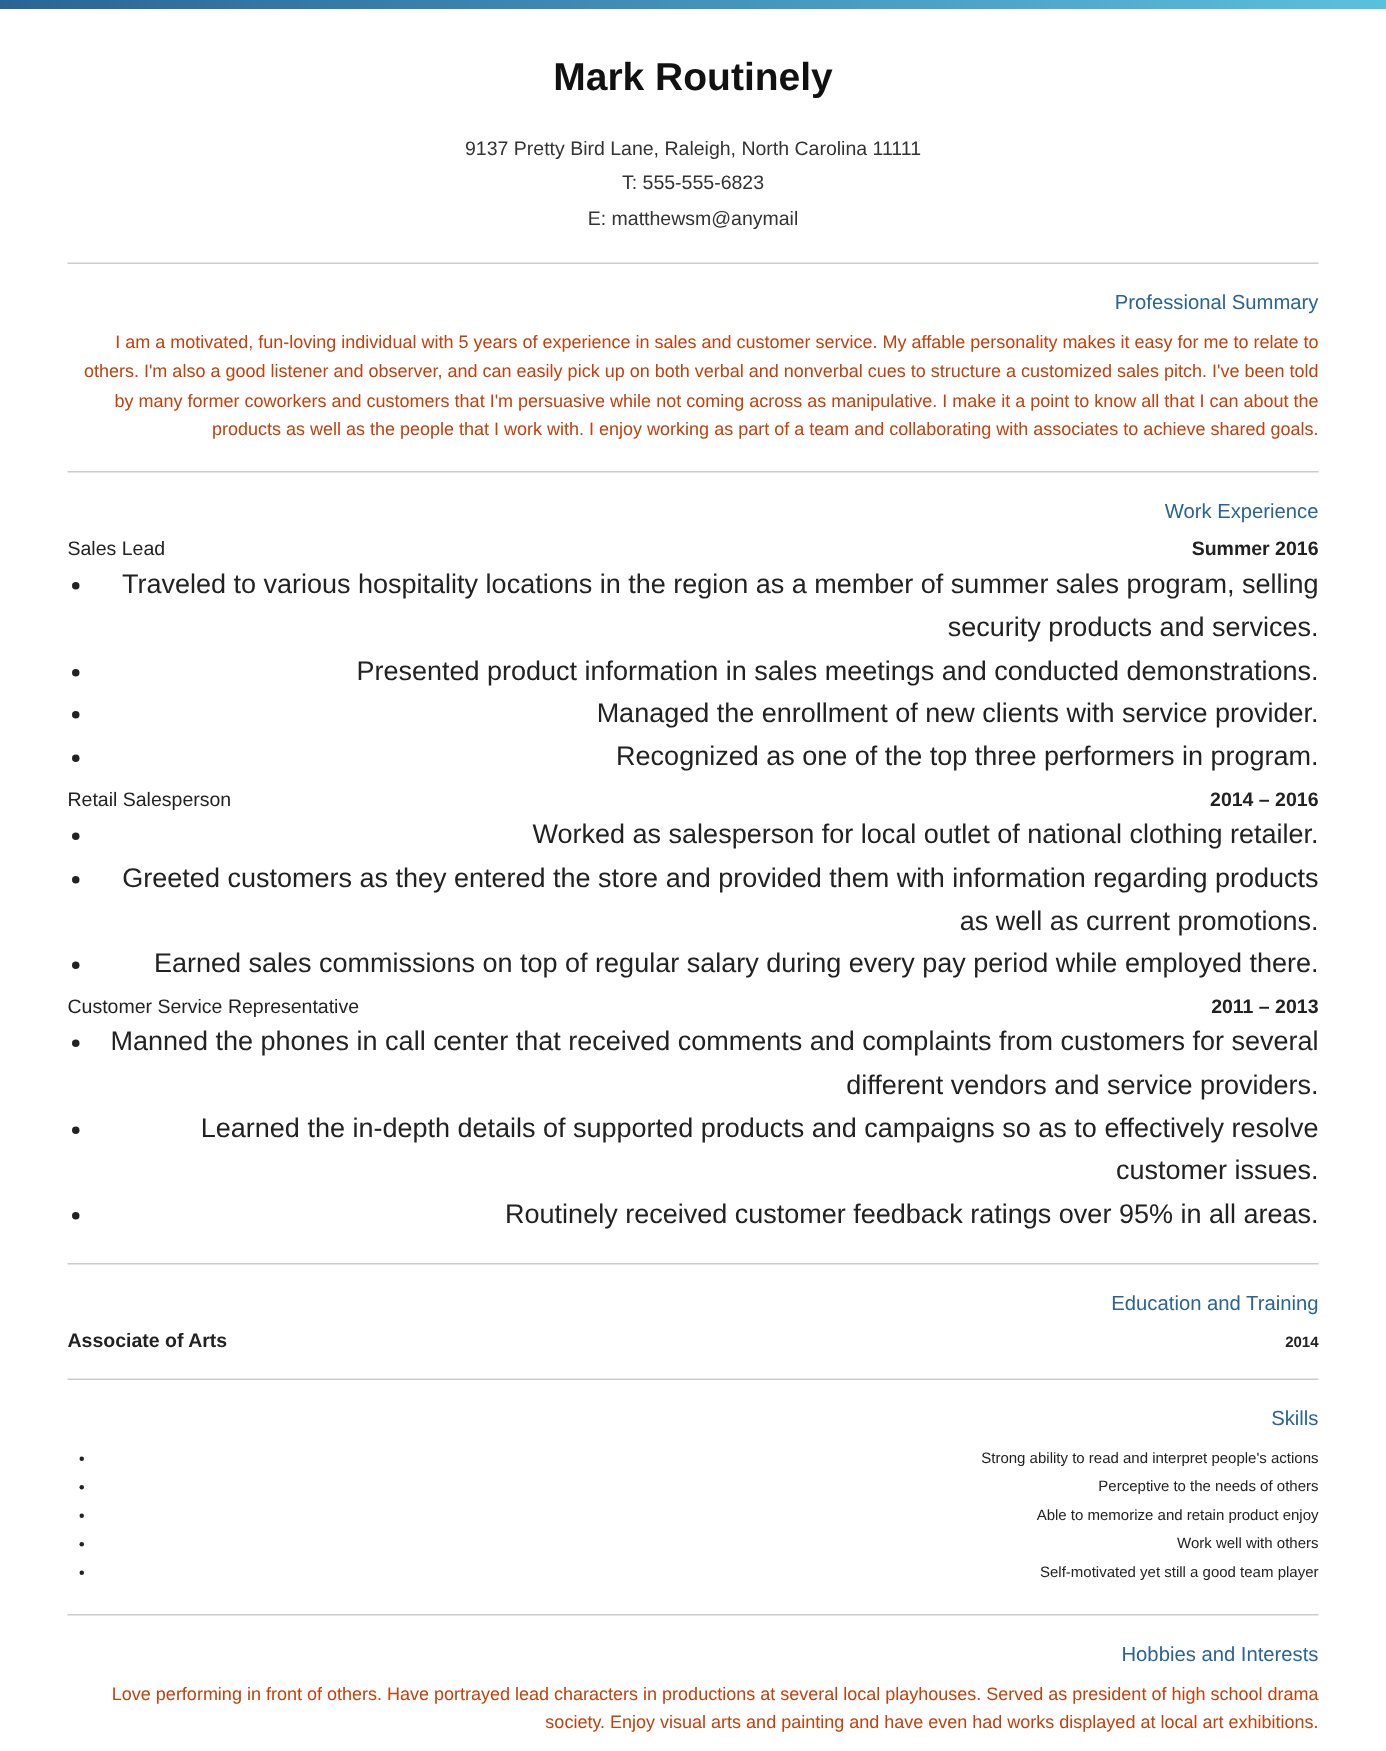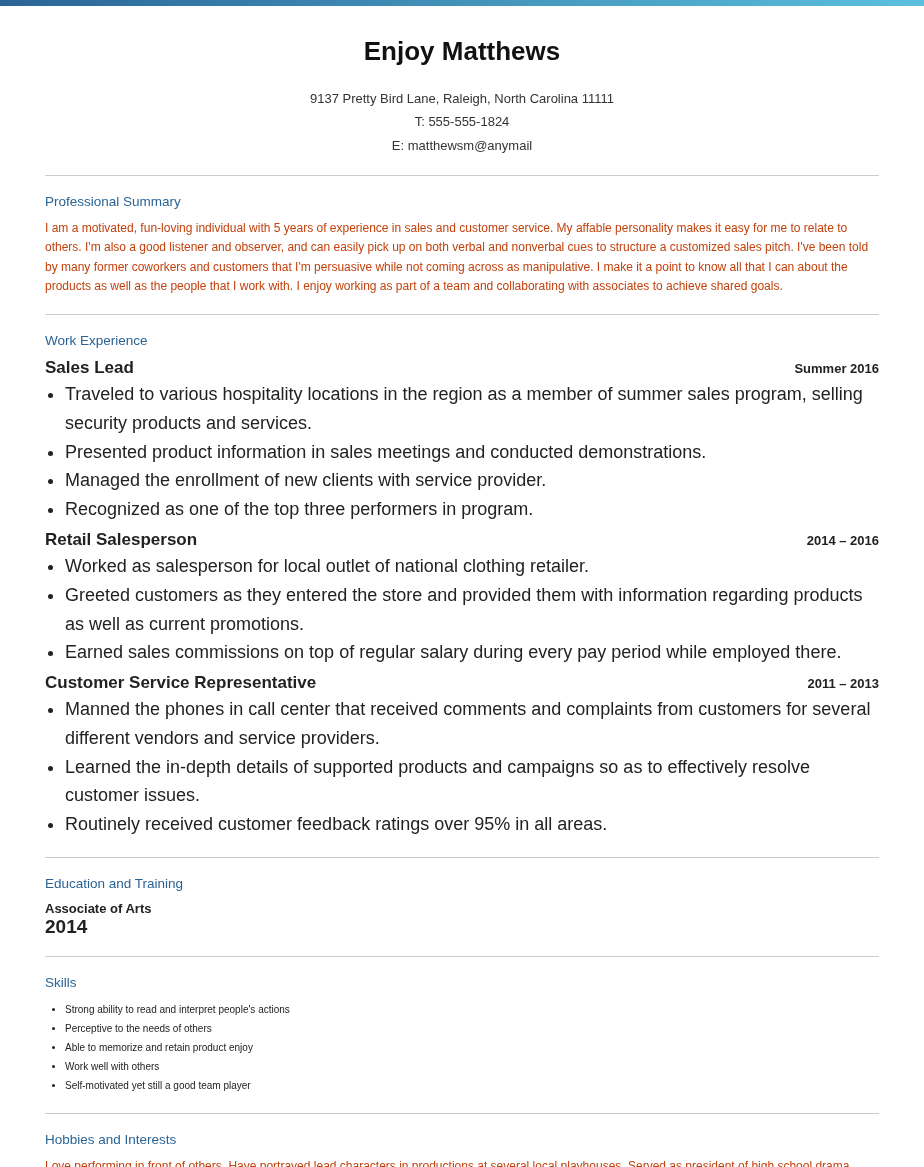--- a/index.html
+++ b/index.html
@@ -40,37 +40,38 @@
       margin: 18px 0;
     }
     .section-title {
       color: #2a6496;
       font-size: 13.5px;
       font-weight: normal;
       margin-bottom: 10px;
     }
     .section {
       margin-bottom: 10px;
+      text-align: right;
     }
     .section p {
       font-size: 12px;
       line-height: 1.6;
       color: #c2410c;
     }
     .work-entry {
       margin-bottom: 6px;
     }
     .work-entry-header {
       display: flex;
       justify-content: space-between;
       align-items: baseline;
     }
     .job-title {
-      font-weight: bold;
-      font-size: 17px;
+      font-weight: normal;
+      font-size: 13px;
     }
     .job-date {
       font-weight: bold;
       font-size: 13px;
     }
     .work-entry ul {
       margin-left: 20px;
       margin-top: 2px;
       margin-bottom: 4px;
     }
@@ -79,29 +80,28 @@
       line-height: 1.6;
       color: #222;
     }
     .education-entry {
       margin-bottom: 4px;
     }
     .edu-header {
       display: flex;
       justify-content: space-between;
       align-items: baseline;
-      flex-direction: column;
     }
     .edu-degree {
       font-weight: bold;
       font-size: 13px;
     }
     .edu-year {
       font-weight: bold;
-      font-size: 19px;
+      font-size: 10px;
     }
     .edu-school {
       font-size: 13px;
       color: #222;
     }
     .edu-desc {
       font-size: 13px;
       line-height: 1.6;
       color: #222;
       margin-top: 2px;
@@ -124,24 +124,24 @@
     }
   </style>
 </head>
 <body>
 
 <div class="top-bar"></div>
 
 <div class="resume-container">
 
   <div class="header">
-    <h1>Enjoy Matthews</h1>
+    <h1>Mark Routinely</h1>
     <div class="contact-info">
       <div>9137 Pretty Bird Lane, Raleigh, North Carolina 11111</div>
-      <div>T: 555-555-1824</div>
+      <div>T: 555-555-6823</div>
       <div>E: matthewsm@anymail</div>
     </div>
   </div>
 
   <hr class="divider">
 
   <div class="section">
     <div class="section-title">Professional Summary</div>
     <p>I am a motivated, fun-loving individual with 5 years of experience in sales and customer service. My affable personality makes it easy for me to relate to others. I'm also a good listener and observer, and can easily pick up on both verbal and nonverbal cues to structure a customized sales pitch. I've been told by many former coworkers and customers that I'm persuasive while not coming across as manipulative. I make it a point to know all that I can about the products as well as the people that I work with. I enjoy working as part of a team and collaborating with associates to achieve shared goals.</p>
   </div>

